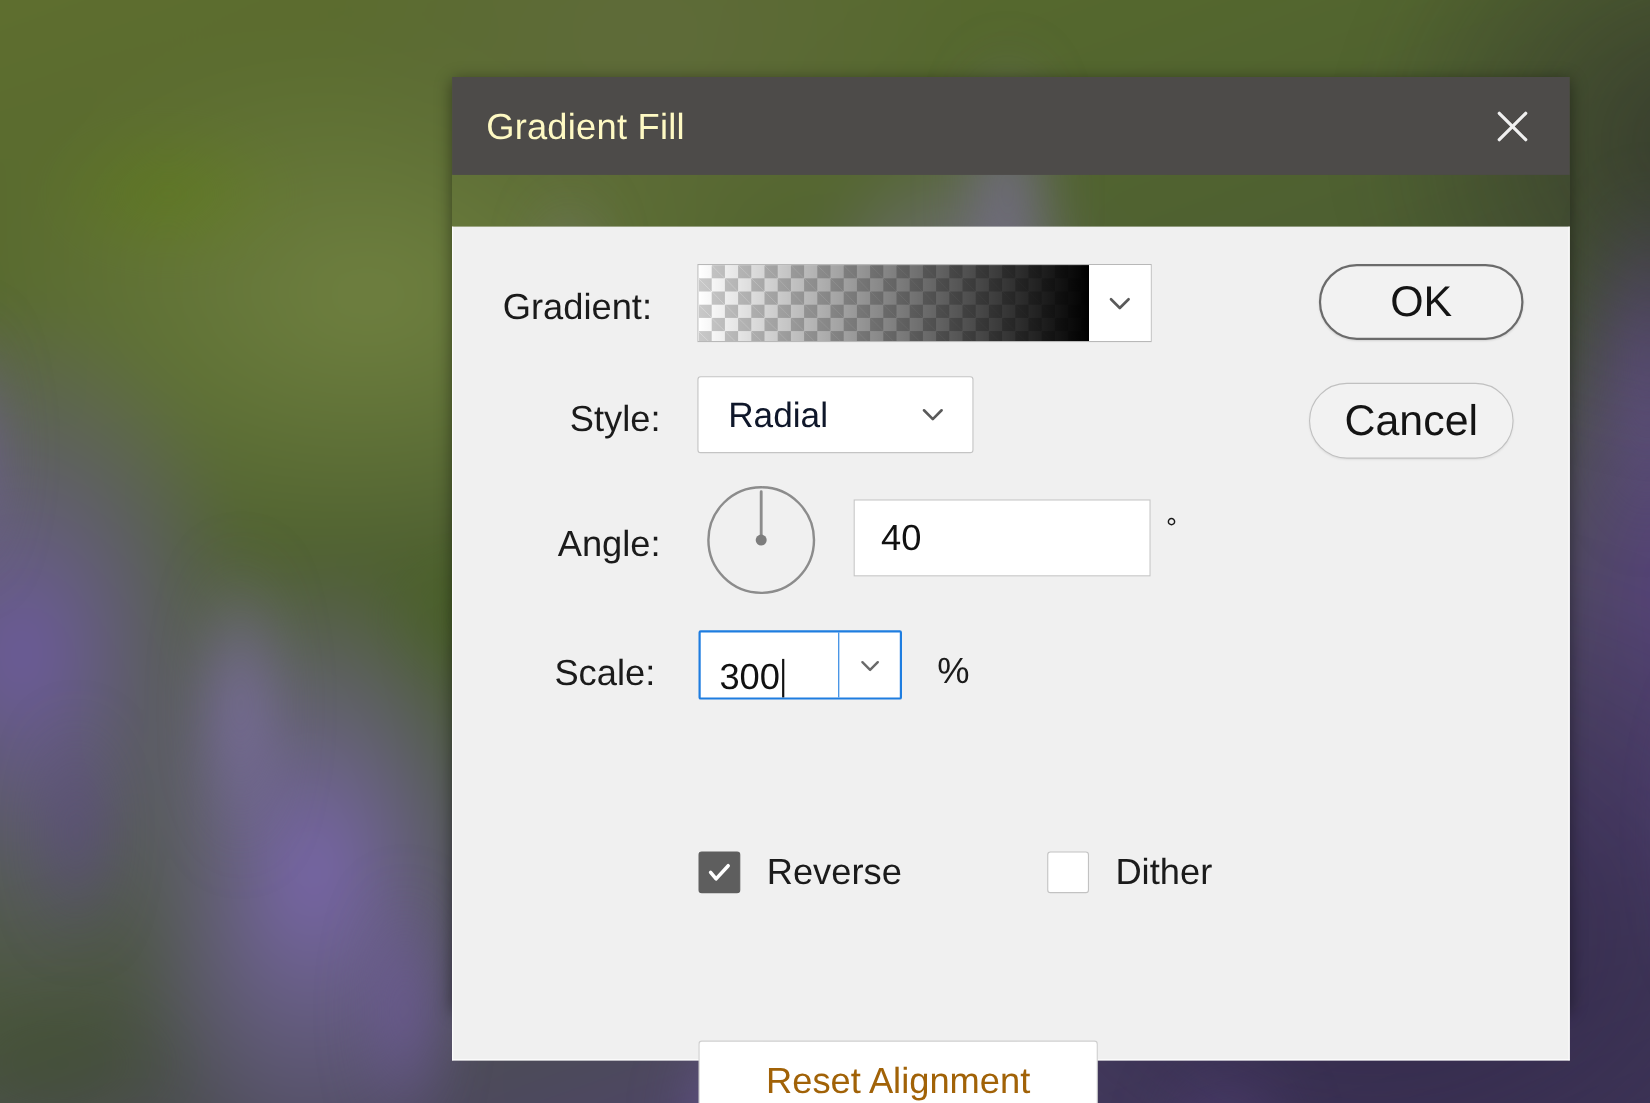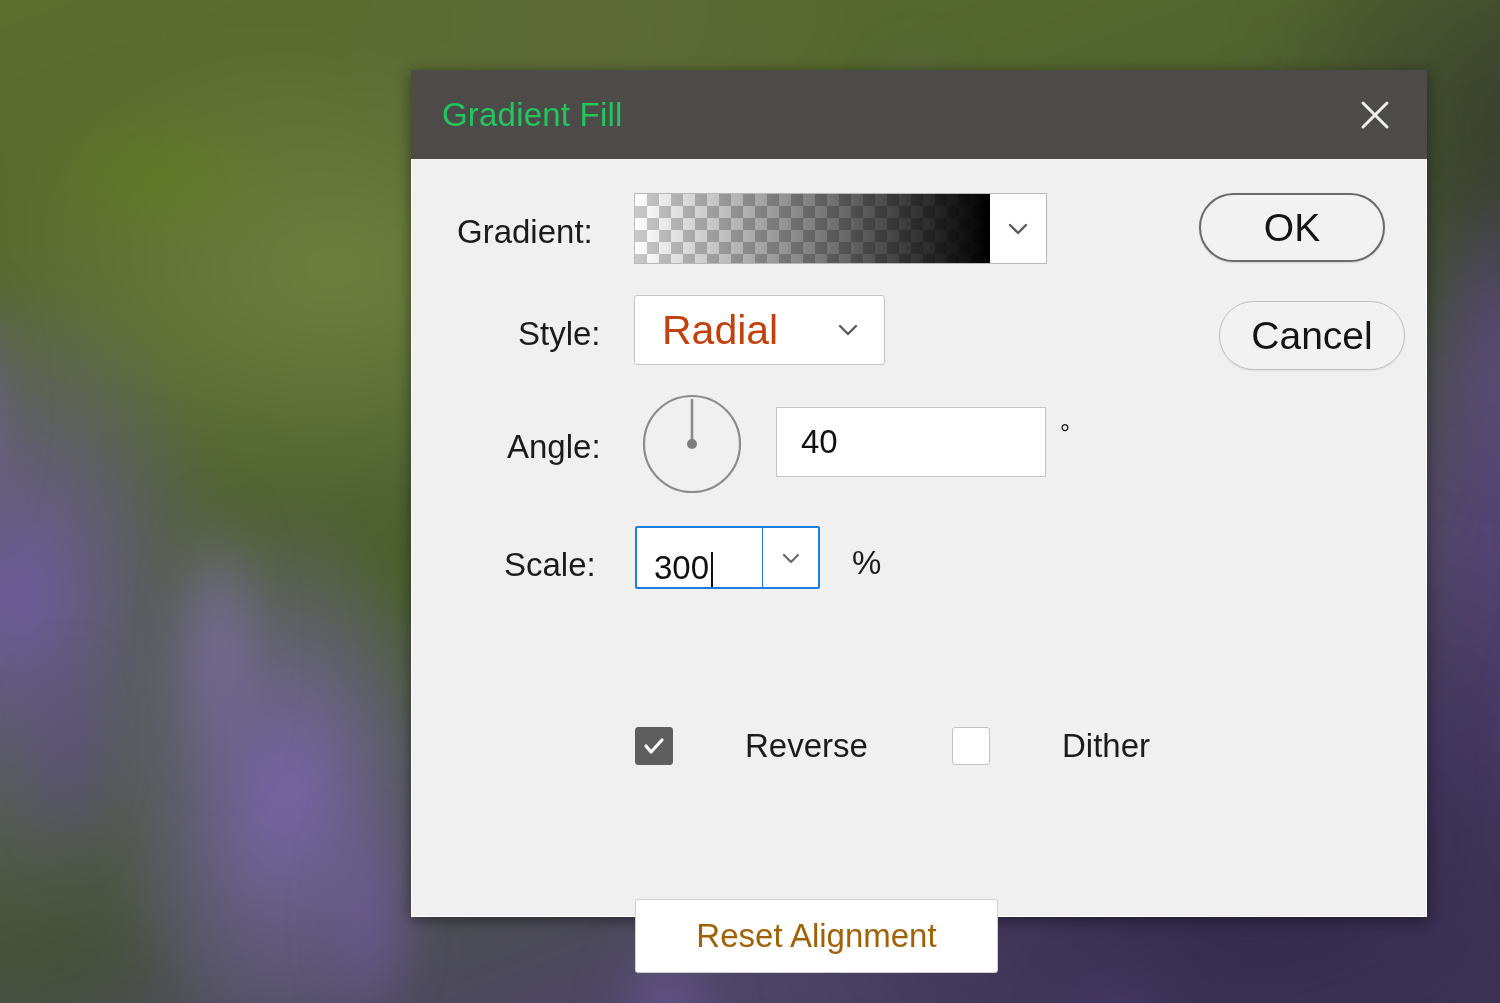--- a/index.html
+++ b/index.html
@@ -76,41 +76,42 @@
     height: 89px;
     background: #4d4b49;
     display: flex;
     align-items: center;
     justify-content: space-between;
     box-sizing: border-box;
     padding: 0 24px 0 31px;
     position: relative;
   }
   #title-text {
-    color: #22c55e;
+    color: #fef9c3;
     font-size: 33px;
     letter-spacing: 0.2px;
   }
   #close-btn {
     width: 56px;
     height: 56px;
     display: flex;
     align-items: center;
     justify-content: center;
     cursor: pointer;
   }
   #close-btn svg { display: block; }
 
   #body {
     height: 758px;
     background: #f0f0f0;
     border: 1px solid #ffffff;
     border-top: none;
     box-sizing: border-box;
     position: relative;
+    margin-top: 47px;
   }
 
   .label {
     position: absolute;
     font-size: 33px;
     color: #1b1b1b;
     white-space: nowrap;
   }
 
   
@@ -166,22 +167,22 @@
     height: 70px;
     background: #ffffff;
     border: 1px solid #c4c4c4;
     border-radius: 3px;
     box-sizing: border-box;
     display: flex;
     align-items: center;
     cursor: pointer;
   }
   #style-value {
-    font-size: 41px;
-    color: #c2410c;
+    font-size: 32px;
+    color: #0f172a;
     margin-left: 27px;
     flex: 1;
   }
   #style-chevron { margin-right: 22px; display: flex; align-items: center; }
 
   
   #angle-label { left: 95px; top: 269px; }
   #angle-dial-wrap {
     position: absolute;
     left: 229px;
@@ -245,21 +246,21 @@
   }
   #scale-chevron {
     width: 55px;
     display: flex;
     align-items: center;
     justify-content: center;
   }
   #percent-symbol { left: 440px; top: 385px; }
 
   
-  .cb-row { position: absolute; display: flex; align-items: flex-end; cursor: pointer; gap: 48px; }
+  .cb-row { position: absolute; display: flex; align-items: flex-end; cursor: pointer; }
   .cb {
     width: 38px;
     height: 38px;
     box-sizing: border-box;
     border-radius: 3px;
     display: flex;
     align-items: center;
     justify-content: center;
     flex: none;
   }
@@ -309,21 +310,21 @@
     box-sizing: border-box;
     cursor: pointer;
   }
   #ok-btn {
     left: 787px;
     top: 34px;
     border: 2px solid #6b6b6b;
     box-shadow: 0 1px 2px rgba(0,0,0,0.12);
   }
   #cancel-btn {
-    left: 807px;
+    left: 778px;
     top: 142px;
     border: 1px solid #c0c0c0;
     box-shadow: 0 1px 2px rgba(0,0,0,0.08);
   }
 </style>
 </head>
 <body>
 
 <div id="bg">
   <div class="layer l-base"></div>

